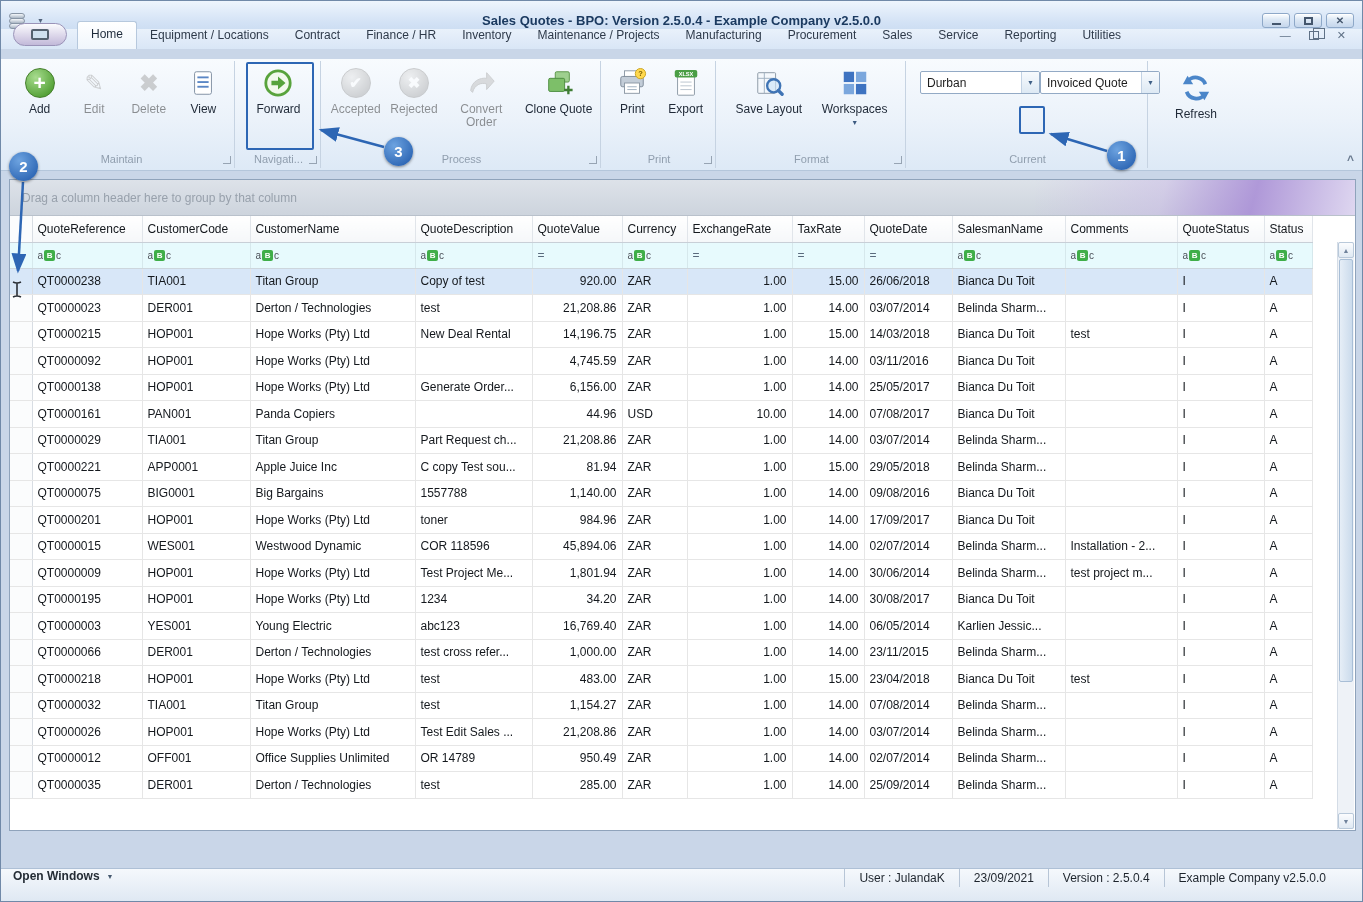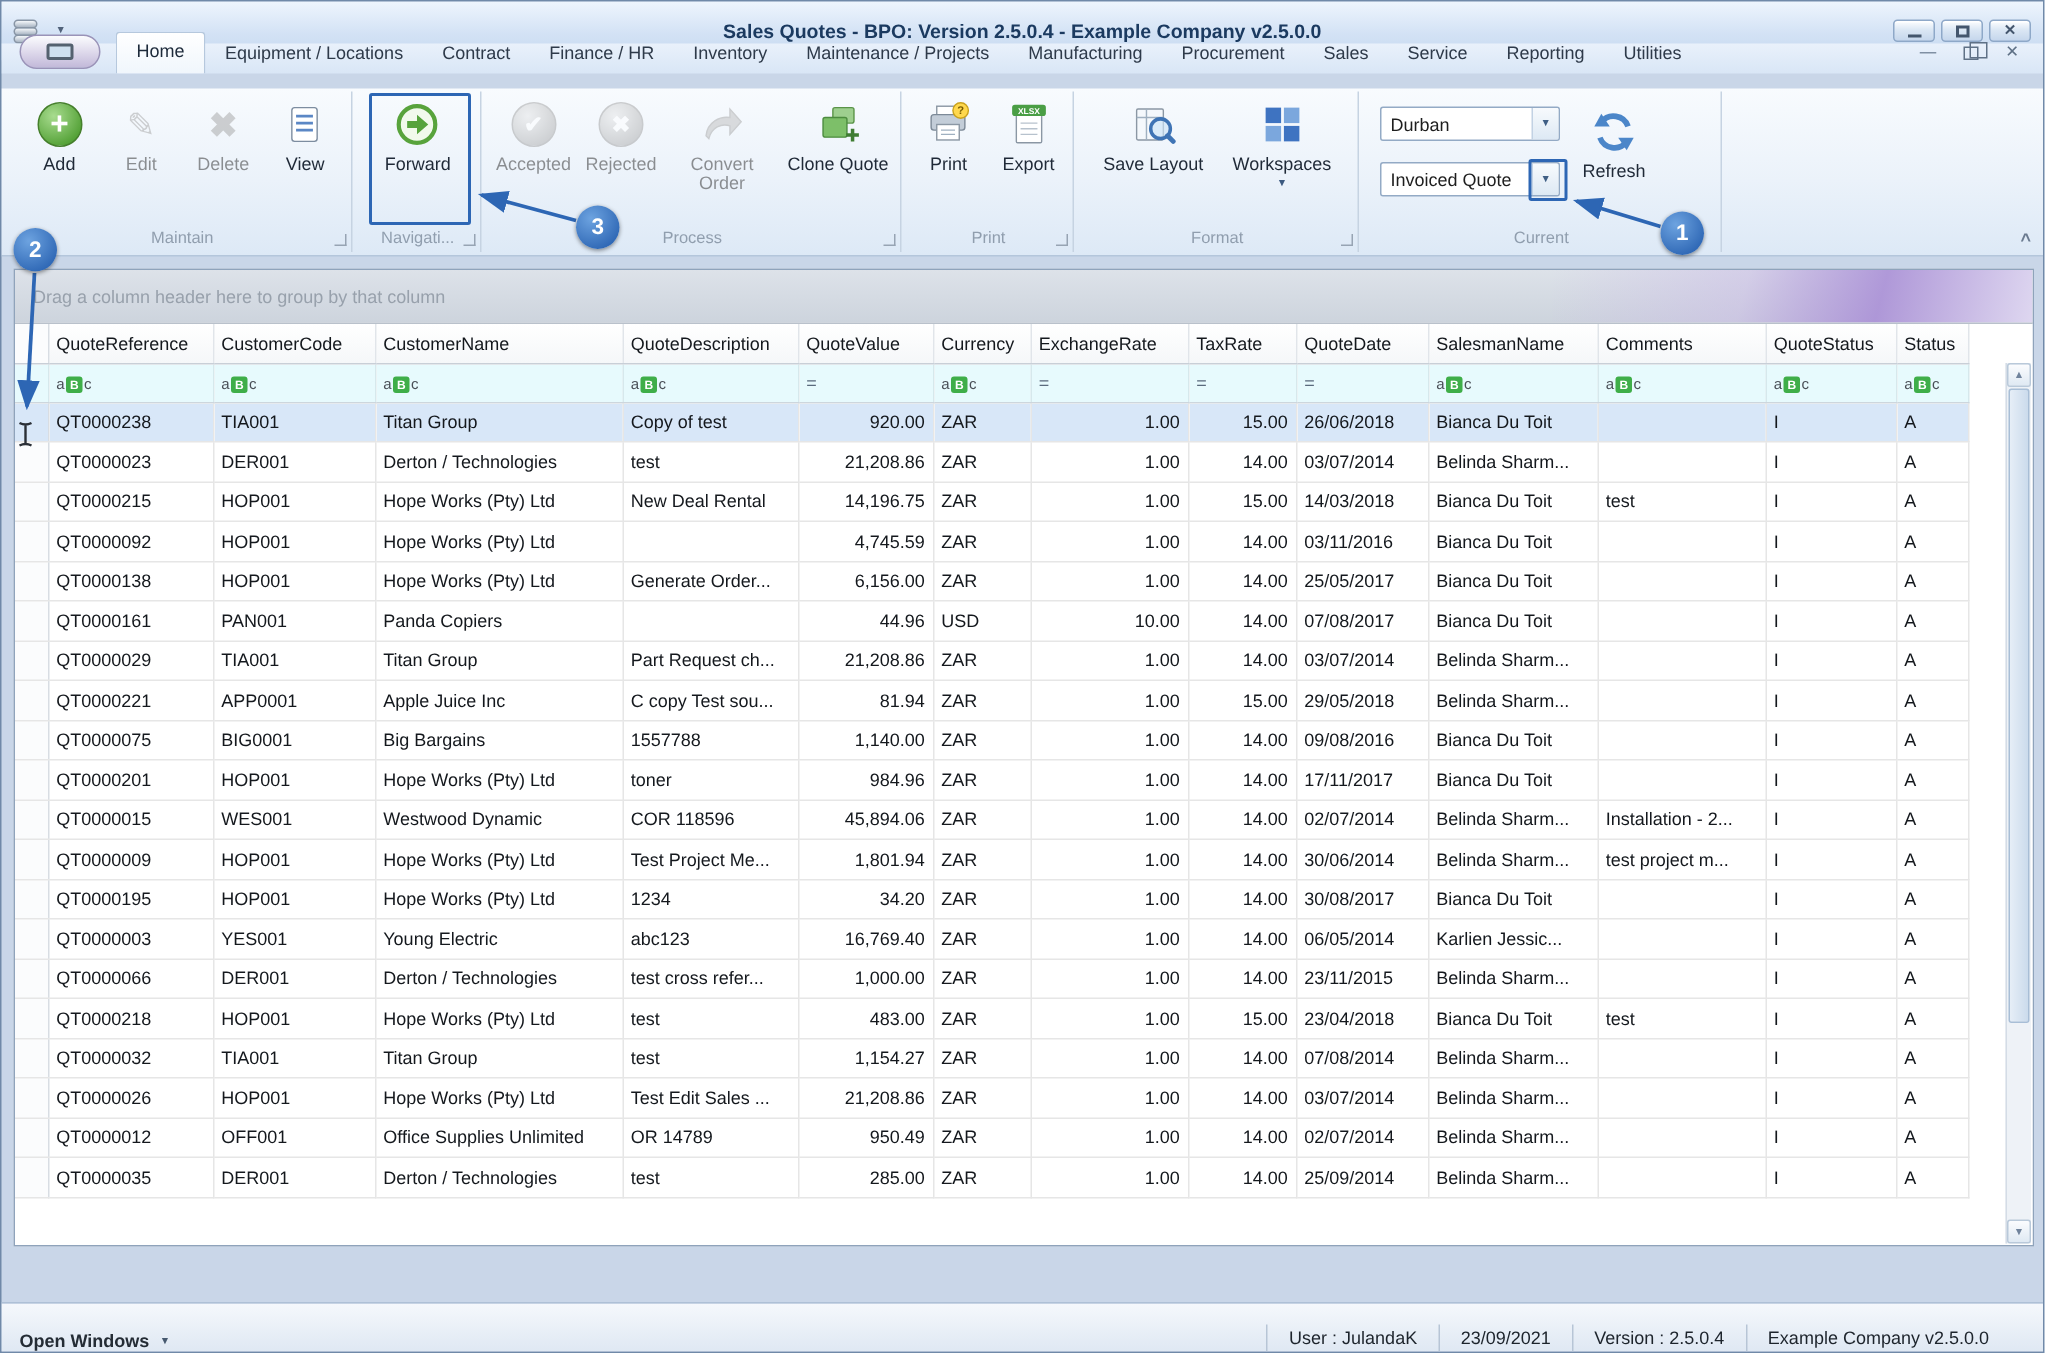--- a/index.html
+++ b/index.html
@@ -61,21 +61,21 @@
   span.ic { display:flex; align-items:center; justify-content:center; }
   svg.ic { display:block; }
   .ic-circle { border-radius:50%; font-weight:bold; color:#fff; }
   .ic-green { background:radial-gradient(circle at 35% 30%,#a8dc8f,#55a238 75%); border:1px solid #457f2c; font-size:21px; }
   .ic-grayc { background:radial-gradient(circle at 35% 30%,#e2e8ee,#a3b0bd 75%); border:1px solid #93a1af; font-size:15px; }
   .ic-glyph { font-size:23px; color:#9aa6b3; }
   .ribbon-collapse { position:absolute; right:8px; bottom:3px; color:#6b7b90; font-size:12px; font-weight:bold; }
 
   
   .cg-body { position:absolute; top:10px; left:12px; right:4px; bottom:19px; display:flex; gap:10px; }
-  .cg-combos { display:flex; flex-direction:column; gap:14px; }
+  .cg-combos { display:flex; gap:0; }
   .combo { width:120px; height:23px; background:#fff; border:1px solid #93aac5; border-radius:2px;
     display:flex; align-items:center; overflow:hidden; }
   .combo .cval { flex:1; padding:0 6px; white-space:nowrap; }
   .combo .carrow { width:18px; height:100%; border-left:1px solid #c2d2e4;
     background:linear-gradient(#f7fafd,#dde9f4); display:flex; align-items:center; justify-content:center;
     color:#3f5f85; font-size:7px; }
   .refresh-btn { padding-top:2px; }
 
   
   .grid-panel { position:absolute; left:8px; top:178px; width:1347px; height:652px;
@@ -107,21 +107,21 @@
   .vs-up, .vs-down { position:absolute; left:0; right:0; height:16px; display:flex; align-items:center;
     justify-content:center; font-size:7px; color:#70839c; background:linear-gradient(#fbfcfe,#dfe9f3);
     border:1px solid #b9c9da; border-radius:2px; }
   .vs-up { top:0; } .vs-down { bottom:0; }
   .vs-thumb { position:absolute; left:1px; right:1px; top:17px; height:72%;
     background:linear-gradient(90deg,#e6eef7,#cbdbec); border:1px solid #a8bed6; border-radius:2px; }
 
   
   .statusbar { position:absolute; left:0; right:0; bottom:0; height:33px;
     background:linear-gradient(#f5f8fc,#dfe8f3); border-top:1px solid #aec0d6;
-    display:flex; align-items:flex-end; color:#1d242c; }
+    display:flex; align-items:flex-start; color:#1d242c; }
   .sb-open { display:flex; align-items:center; gap:7px; padding-left:12px; font-weight:bold; color:#242c35; }
   .sb-caret { font-size:7px; color:#46596f; }
   .sb-right { margin-left:auto; display:flex; align-items:center; padding-right:36px; }
   .sb-sep { width:1px; height:18px; background:#b7c5d6; margin:0 14px; }
 
   
   .arrows { position:absolute; inset:0; z-index:58; pointer-events:none; }
   .hl-rect { position:absolute; border:2px solid #2d66b4; border-radius:2px; z-index:57; pointer-events:none; }
   #hl-forward { left:245px; top:61px; width:68px; height:88px; }
   #hl-combo { left:1018px; top:105px; width:26px; height:28px; }
@@ -618,21 +618,21 @@
             <tr>
               <td class="ind"></td>
               <td>QT0000201</td>
               <td>HOP001</td>
               <td>Hope Works (Pty) Ltd</td>
               <td>toner</td>
               <td class="num">984.96</td>
               <td>ZAR</td>
               <td class="num">1.00</td>
               <td class="num">14.00</td>
-              <td>17/11/2017</td>
+              <td>17/09/2017</td>
               <td>Bianca Du Toit</td>
               <td></td>
               <td>I</td>
               <td>A</td>
               <td class="filler"></td>
             </tr>
             <tr>
               <td class="ind"></td>
               <td>QT0000015</td>
               <td>WES001</td>

